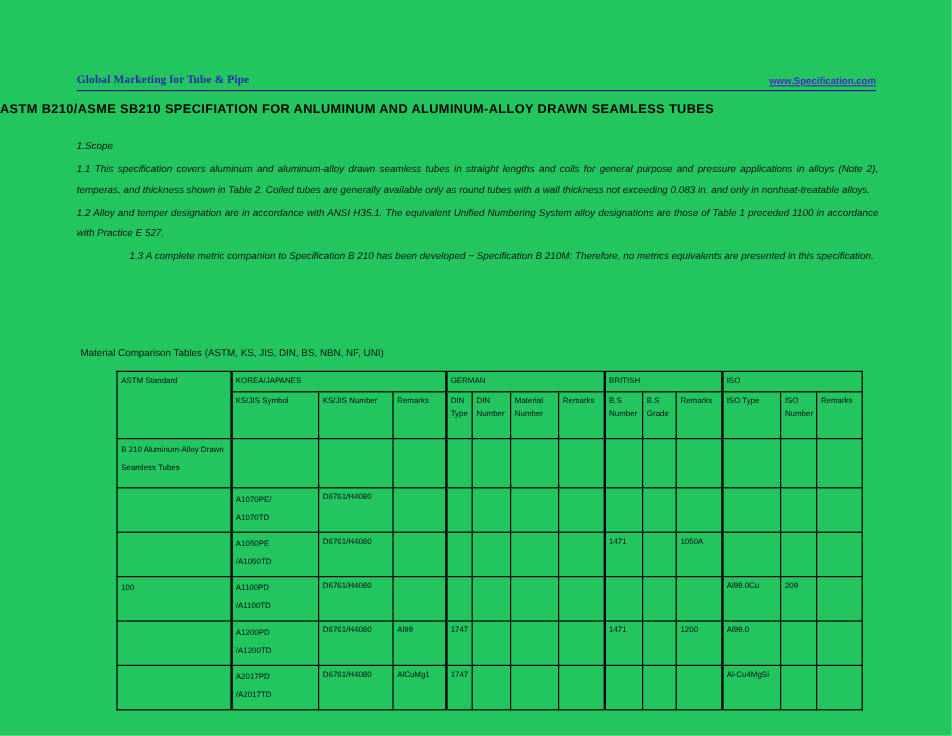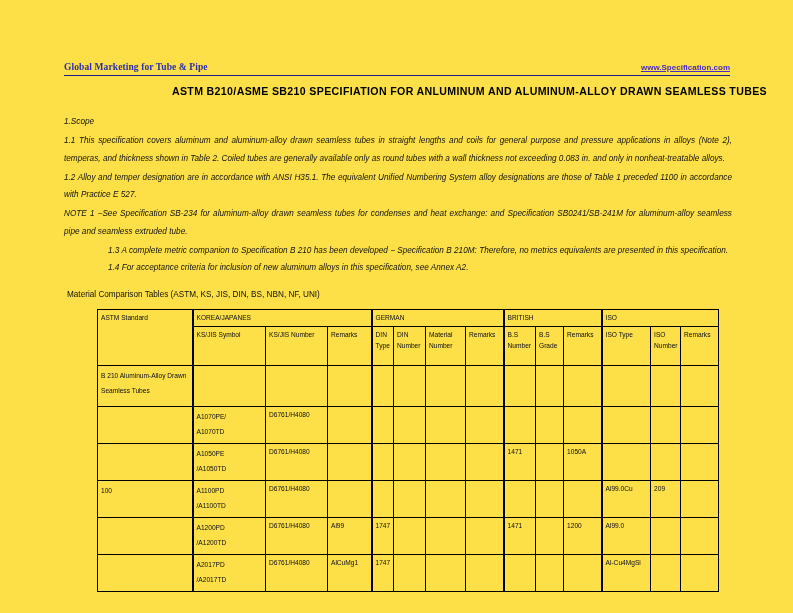--- a/index.html
+++ b/index.html
@@ -11,21 +11,21 @@
     height: 613px;
     background: #ffffff;
     font-family: "Liberation Sans", sans-serif;
     color: #000000;
     overflow: hidden;
   }
   .page {
     position: relative;
     width: 793px;
     height: 613px;
-    background: #fde047;
+    background: #22c55e;
     box-sizing: border-box;
   }
 
   
   .doc-header {
     position: absolute;
     left: 64px;
     top: 62px;
     width: 666px;
     display: flex;
@@ -51,21 +51,21 @@
     text-decoration: underline;
     white-space: nowrap;
   }
 
   
   .doc-title {
     position: absolute;
     left: 0;
     top: 85px;
     width: 767px;
-    text-align: right;
+    text-align: left;
     font-size: 10.6px;
     font-weight: bold;
     letter-spacing: 0.35px;
     color: #000;
   }
 
   
   .body-block {
     position: absolute;
     left: 64px;
@@ -140,23 +140,21 @@
     <span class="header-left">Global Marketing for Tube &amp; Pipe</span>
     <a class="header-right" href="#">www.Specification.com</a>
   </div>
 
   <div class="doc-title">ASTM B210/ASME SB210 SPECIFIATION FOR ANLUMINUM AND ALUMINUM-ALLOY DRAWN SEAMLESS TUBES</div>
 
   <div class="body-block">
     <p class="para">1.Scope</p>
     <p class="para">1.1 This specification covers aluminum and aluminum-alloy drawn seamless tubes in straight lengths and coils for general purpose and pressure applications in alloys (Note 2), temperas, and thickness shown in Table 2. Coiled tubes are generally available only as round tubes with a wall thickness not exceeding 0.083 in. and only in nonheat-treatable alloys.</p>
     <p class="para">1.2 Alloy and temper designation are in accordance with ANSI H35.1.  The equivalent Unified Numbering System alloy designations are those of Table 1 preceded 1100 in accordance with Practice E 527.</p>
-    <p class="para">NOTE 1  −See Specification SB-234 for aluminum-alloy drawn seamless tubes for condenses and heat exchange: and Specification SB0241/SB-241M for aluminum-alloy seamless pipe and seamless extruded tube.</p>
     <p class="para tight">1.3 A complete metric companion to Specification B 210 has been developed  − Specification B 210M: Therefore, no metrics equivalents are presented in this specification.</p>
-    <p class="para tight">1.4 For acceptance criteria for inclusion of new aluminum alloys in this specification, see Annex A2.</p>
   </div>
 
   <div class="tables-caption">Material Comparison Tables (ASTM, KS, JIS, DIN, BS, NBN, NF, UNI)</div>
 
   <div class="table-wrap">
     <table class="cmp">
       <colgroup>
         <col style="width:95px">
         <col style="width:73px">
         <col style="width:62px">

